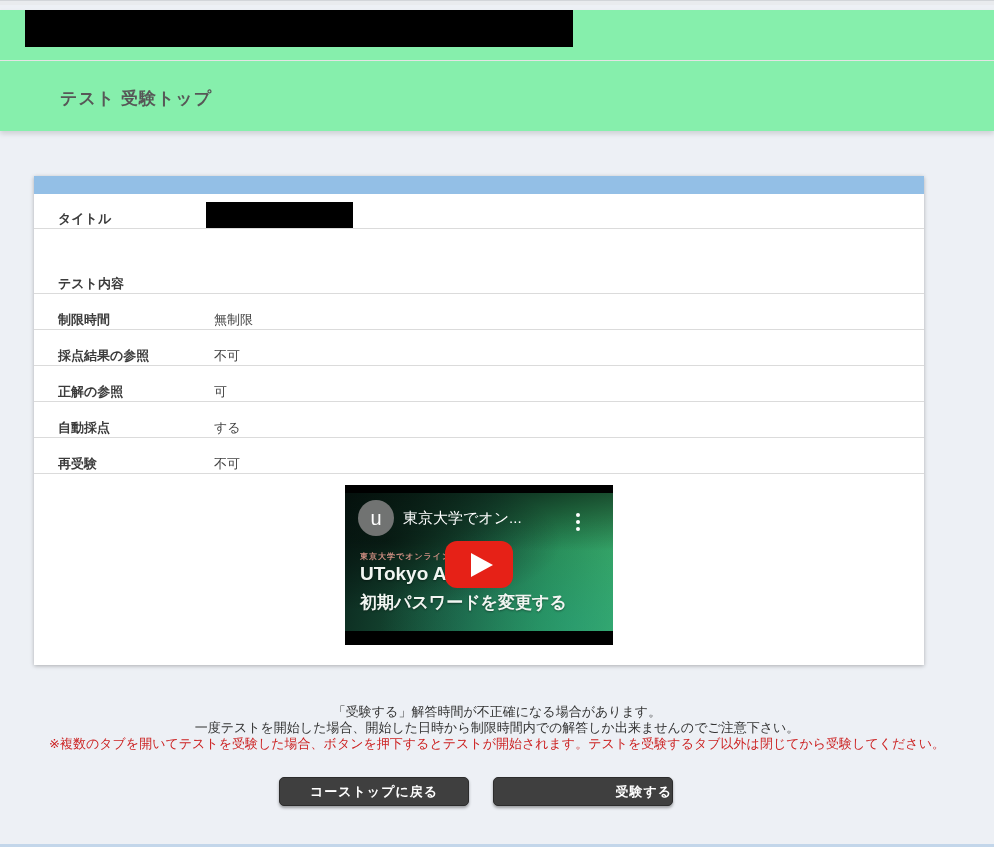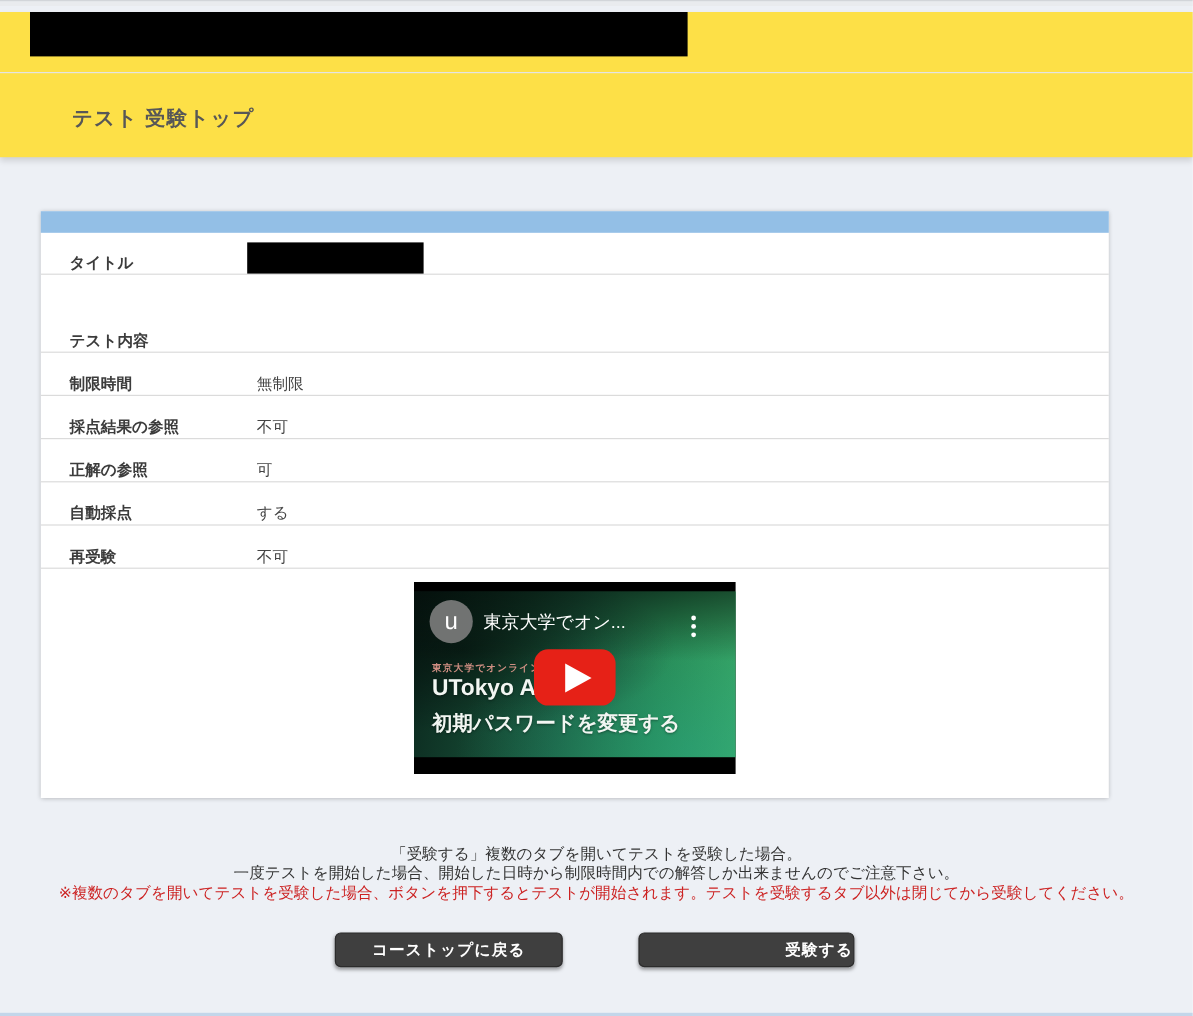--- a/index.html
+++ b/index.html
@@ -4,21 +4,21 @@
 <style>
   * { box-sizing: border-box; margin: 0; padding: 0; }
   html,body { width: 994px; height: 847px; }
   body {
     position: relative;
     background: #edf0f5;
     font-family: "Liberation Sans", "DejaVu Sans", sans-serif;
     overflow: hidden;
   }
   .window-top-strip { height: 5px; background: #e9ebee; border-top: 1px solid #d2d5d9; }
-  .site-header { background: #fde047; box-shadow: 0 3px 5px rgba(0,0,0,.13); position: relative; z-index: 2; }
+  .site-header { background: #86efac; box-shadow: 0 3px 5px rgba(0,0,0,.13); position: relative; z-index: 2; }
   .topbar { height: 51px; border-bottom: 1px solid #e4e4e4; }
   .redacted-header { width: 548px; height: 37px; background: #000; margin: 5px 0 0 25px; }
   .title-band { height: 70px; }
   .page-title { font-size: 17px; font-weight: bold; color: #575757; padding: 26px 0 0 60px; letter-spacing: 1px; }
 
   .card {
     width: 890px; margin: 45px 0 0 34px; background: #fff;
     box-shadow: 0 1px 4px rgba(0,0,0,.28);
   }
   .card-accent { height: 18px; background: #93bfe6; }
@@ -53,21 +53,21 @@
   .yt-play-tri { width: 0; height: 0; border-left: 22px solid #fff; border-top: 12px solid transparent; border-bottom: 12px solid transparent; margin-left: 5px; }
 
   .notes { margin-top: 39px; text-align: center; }
   .notes p { font-size: 13px; line-height: 16px; color: #333; }
   .notes p.warning { color: #cc2222; }
 
   .actions { display: flex; justify-content: center; gap: 24px; margin-top: 25px; transform: translateX(-21px); }
   .btn {
     height: 29px; background: #3f3f3f; color: #fff; font-family: inherit;
     font-size: 13px; font-weight: bold; border: 1px solid #2c2c2c; border-radius: 5px;
-    box-shadow: 0 2px 3px rgba(0,0,0,.35); cursor: pointer; letter-spacing: 1px; margin-left: 39px;
+    box-shadow: 0 2px 3px rgba(0,0,0,.35); cursor: pointer; letter-spacing: 1px;
   }
   .btn-back { width: 190px; }
   .btn-start { width: 180px; text-align: right; }
 
   .bottom-strip { position: absolute; bottom: 0; left: 0; width: 994px; height: 3px; background: #c3d6ea; }
 </style>
 </head>
 <body>
 
 <div class="window-top-strip"></div>
@@ -138,21 +138,21 @@
           <div class="thumb-line2">初期パスワードを変更する</div>
           <div class="yt-play">
             <div class="yt-play-tri"></div>
           </div>
         </div>
       </div>
     </div>
   </section>
 
   <div class="notes">
-    <p>「受験する」複数のタブを開いてテストを受験した場合。</p>
+    <p>「受験する」解答時間が不正確になる場合があります。</p>
     <p>一度テストを開始した場合、開始した日時から制限時間内での解答しか出来ませんのでご注意下さい。</p>
     <p class="warning">※複数のタブを開いてテストを受験した場合、ボタンを押下するとテストが開始されます。テストを受験するタブ以外は閉じてから受験してください。</p>
   </div>
 
   <div class="actions">
     <button class="btn btn-back">コーストップに戻る</button>
     <button class="btn btn-start">受験する</button>
   </div>
 </main>
 

